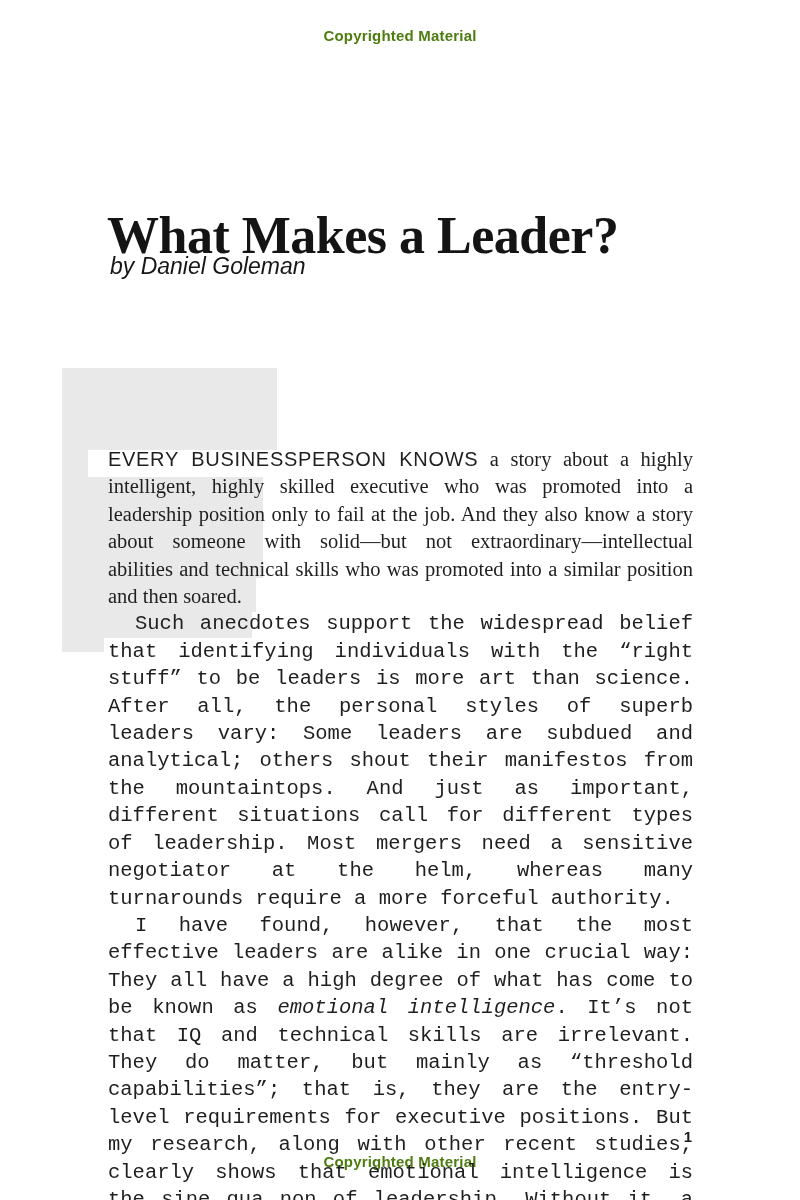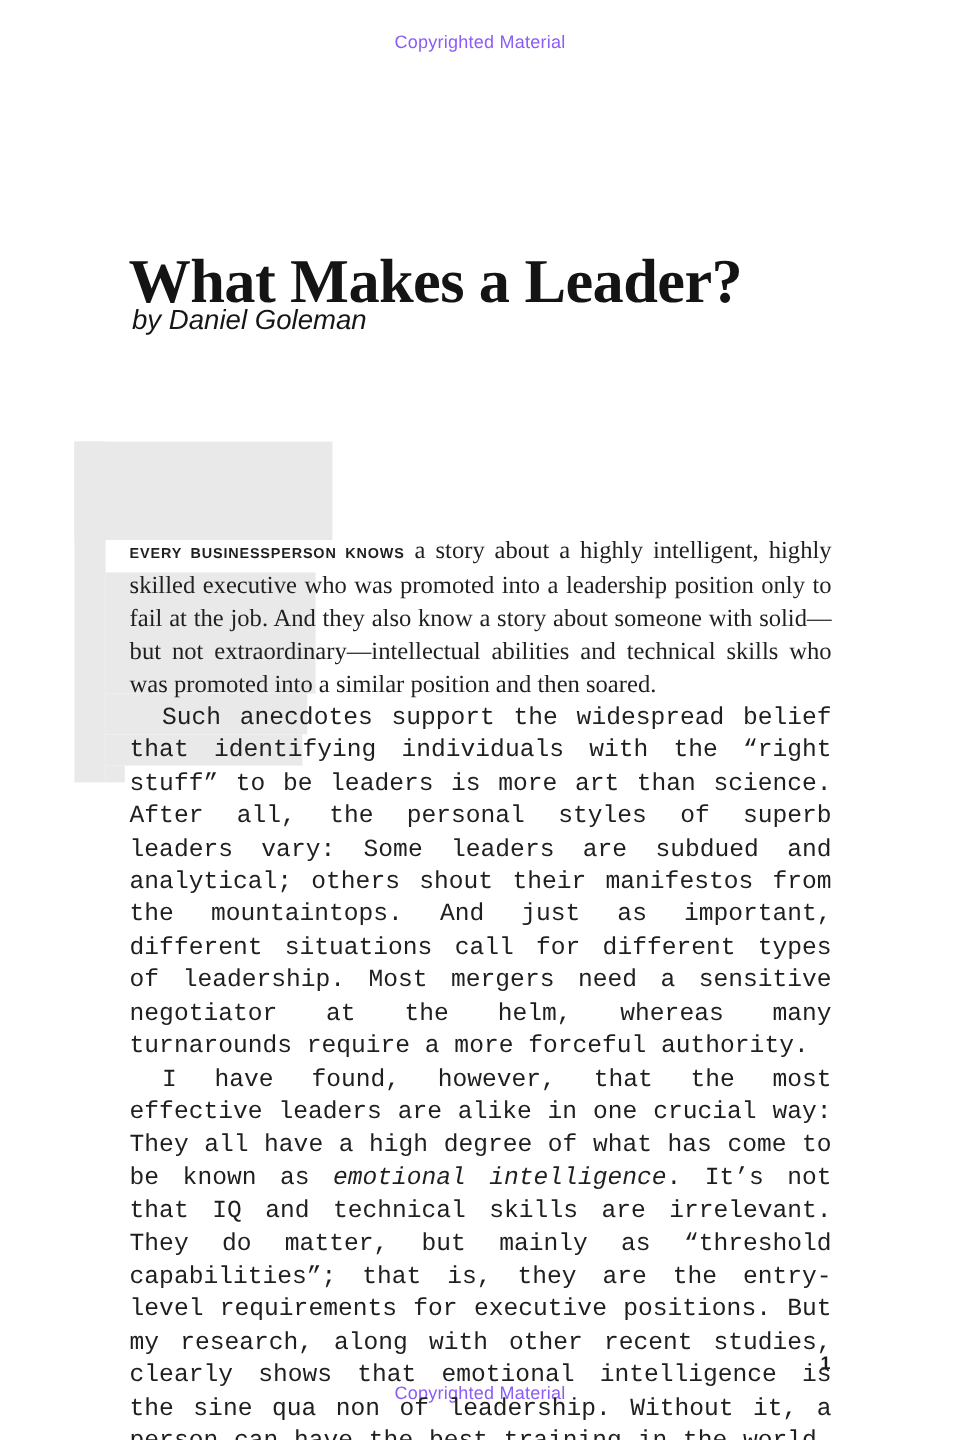--- a/index.html
+++ b/index.html
@@ -10,24 +10,24 @@
     background: #ffffff;
     font-family: "Liberation Serif", serif;
     overflow: hidden;
   }
   .notice {
     position: absolute;
     left: 0;
     width: 800px;
     text-align: center;
     font-family: "Liberation Sans", sans-serif;
-    font-weight: normal;
+    font-weight: bold;
     font-size: 15px;
     letter-spacing: 0.2px;
-    color: #8b5cf6;
+    color: #4d7c0f;
   }
   .notice-top { top: 27px; }
   .notice-bottom { top: 1153px; }
   .article-title {
     position: absolute;
     left: 107px;
     top: 172px;
     font-family: Liberation Serif, serif;
     font-size: 52px;
     line-height: 1.1;
@@ -59,22 +59,22 @@
     font-size: 20.5px;
     line-height: 27.4px;
     text-align: justify;
     color: #1f1f1f;
     z-index: 2;
   }
   .body-text p { margin: 0; }
   .body-text p.indent { text-indent: 27px; font-family: Liberation Mono, monospace; }
   .lead-in {
     font-family: "Liberation Sans", sans-serif;
-    font-weight: bold;
-    font-size: 12px;
+    font-weight: normal;
+    font-size: 20px;
     letter-spacing: 0.7px;
   }
   .italic-phrase { font-style: italic; margin-top: 16px; }
   .page-number {
     position: absolute;
     left: 640px;
     top: 1128px;
     width: 52px;
     text-align: right;
     font-family: "Liberation Sans", sans-serif;

